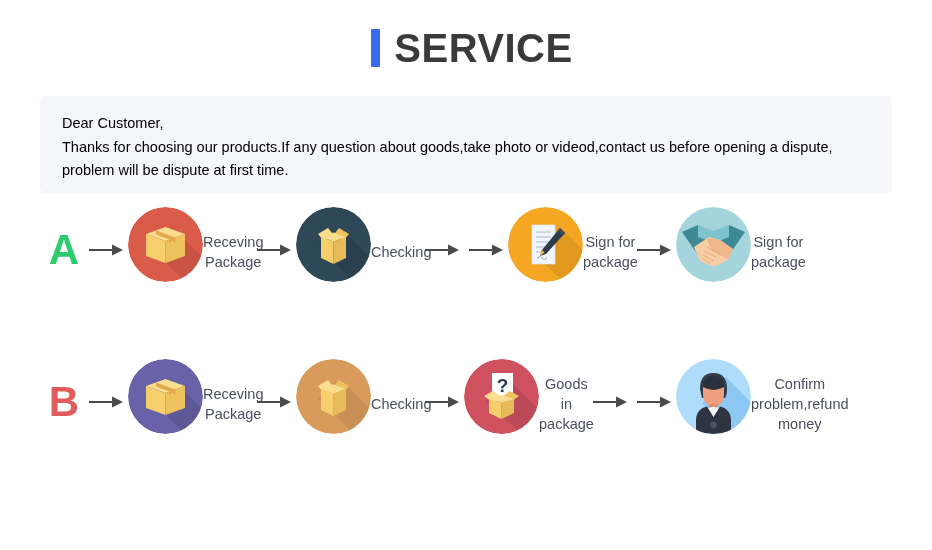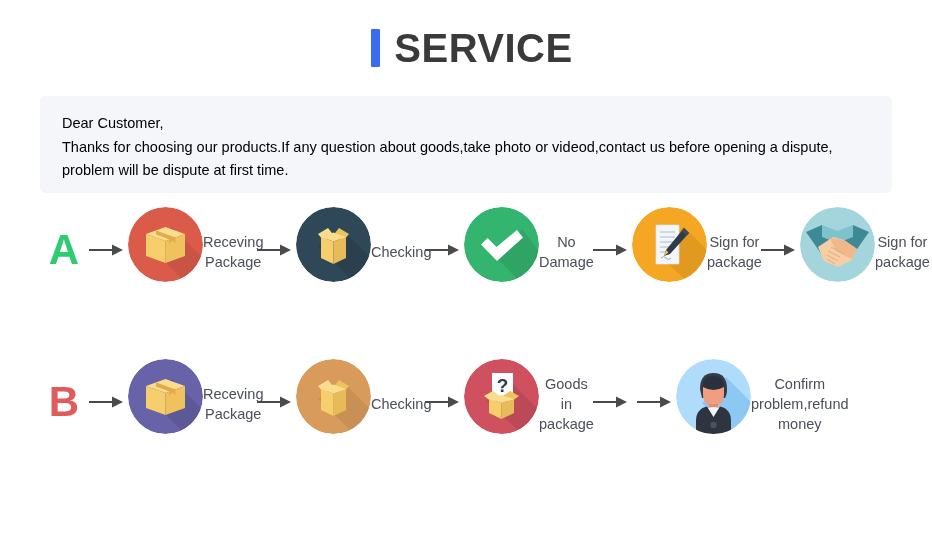--- a/index.html
+++ b/index.html
@@ -179,30 +179,20 @@
         </div>
         <div class="label">Checking</div>
       </div>
 
       <div class="arrow">
         <svg width="34" height="14" viewBox="0 0 34 14">
             <path d="M0 6 L23 6 L23 1.5 L34 7 L23 12.5 L23 8 L0 8 Z" fill="#4a4a4a"></path>
           </svg>
       </div>
 
-      <div class="step">
-        <div class="circle">
-          <svg width="75" height="75" viewBox="0 0 75 75">
-            <circle cx="37.5" cy="37.5" r="37.5" fill="#34b56f"></circle>
-            <path d="M58 22 L75 44 L75 56 A37.5 37.5 0 0 1 54 73 L30 48 Z" fill="#000" opacity="0.09"></path>
-            <path d="M17 37.5 L23.5 31 L32.5 40 L53 23 L59 30.5 L33 54 Z" fill="#ffffff"></path>
-          </svg>
-        </div>
-        <div class="label">No Damage</div>
-      </div>
 
       <div class="arrow">
         <svg width="34" height="14" viewBox="0 0 34 14">
             <path d="M0 6 L23 6 L23 1.5 L34 7 L23 12.5 L23 8 L0 8 Z" fill="#4a4a4a"></path>
           </svg>
       </div>
 
       <div class="step">
         <div class="circle">
           <svg width="75" height="75" viewBox="0 0 75 75">

